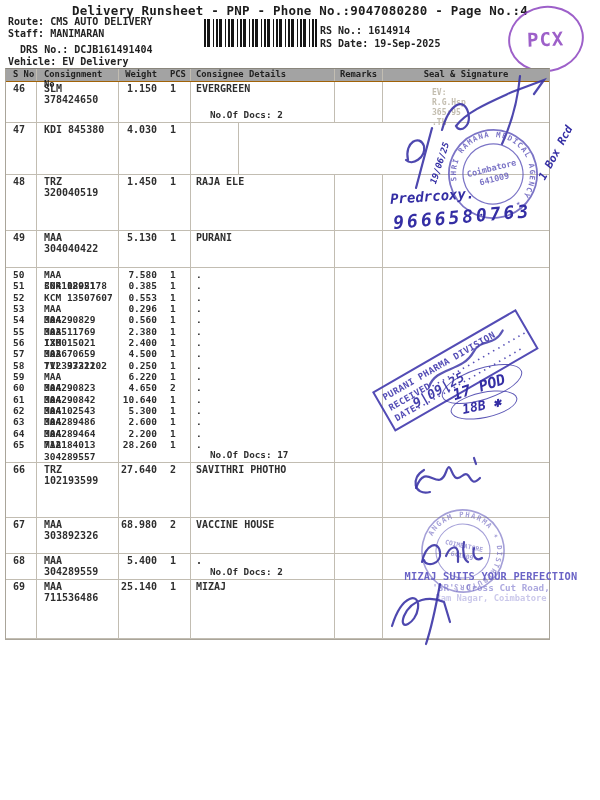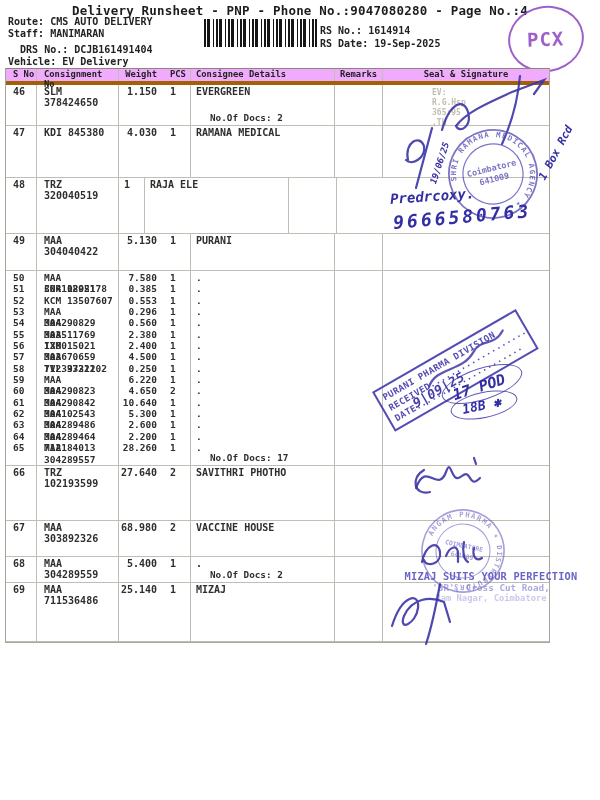--- a/index.html
+++ b/index.html
@@ -15,21 +15,21 @@
   .barcode{position:absolute;left:204px;top:19px;width:113px;height:28px;
     background:repeating-linear-gradient(90deg,#151515 0 2px,#fff 2px 3px,#151515 3px 6px,#fff 6px 9px,#151515 9px 10px,#fff 10px 12px);}
   .pcx{position:absolute;left:508px;top:6px;width:72px;height:62px;border:2.5px solid #8d45c0;
        border-radius:50%;transform:rotate(-10deg);display:flex;align-items:center;justify-content:center;
        color:#8d45c0;font-size:19px;font-weight:700;letter-spacing:1px;opacity:.85;}
   .pcx span{transform:rotate(8deg);}
 
   
   .table{position:absolute;left:5px;top:68px;width:543px;border:1px solid #aaa59a;border-top:1.4px solid #8a867c;}
   .trow{display:flex;border-bottom:1px solid #c2bdb2;position:relative;overflow:visible;}
-  .thead{height:12px;border-bottom:4px solid #a16207;background:#f0abfc;}
+  .thead{height:12px;border-bottom:1px solid #a16207;background:#a3a3a3;}
   .cell{box-sizing:border-box;padding-top:1px;font-size:10px;font-weight:700;color:#2e2e2e;}
   .sno{width:31px;padding-left:7px;}
   .consignment{width:82px;padding-left:7px;}
   .weight{width:46px;text-align:right;padding-right:8px;}
   .pcs{width:26px;padding-left:5px;}
   .consignee{width:144px;padding-left:5px;position:relative;}
   .remarks{width:48px;}
   .seal{flex:1;text-align:center;}
   .bR{border-right:1px solid #c2bdb2;}
   .th{font-size:8.8px;font-weight:700;color:#222;padding-top:0;}
@@ -115,32 +115,32 @@
           </div>
           <div class="cell consignment bR">
             <div class="cv">KDI 845380</div>
           </div>
           <div class="cell weight">
             <div class="cv">4.030</div>
           </div>
           <div class="cell pcs bR">
             <div class="cv">1</div>
           </div>
-          <div class="cell consignee bR">
-            <div class="cv">RAMANA MEDICAL</div>
-          </div>
           <div class="cell remarks bR"></div>
           <div class="cell seal"></div>
         </div>
         <div class="trow" style="height: 55px;">
           <div class="cell sno bR">
             <div class="cv">48</div>
           </div>
           <div class="cell consignment bR">
             <div class="cv">TRZ 320040519</div>
+          </div>
+          <div class="cell weight">
+            <div class="cv">1.450</div>
           </div>
           <div class="cell pcs bR">
             <div class="cv">1</div>
           </div>
           <div class="cell consignee bR">
             <div class="cv">RAJA ELE</div>
           </div>
           <div class="cell remarks bR"></div>
           <div class="cell seal"></div>
         </div>

